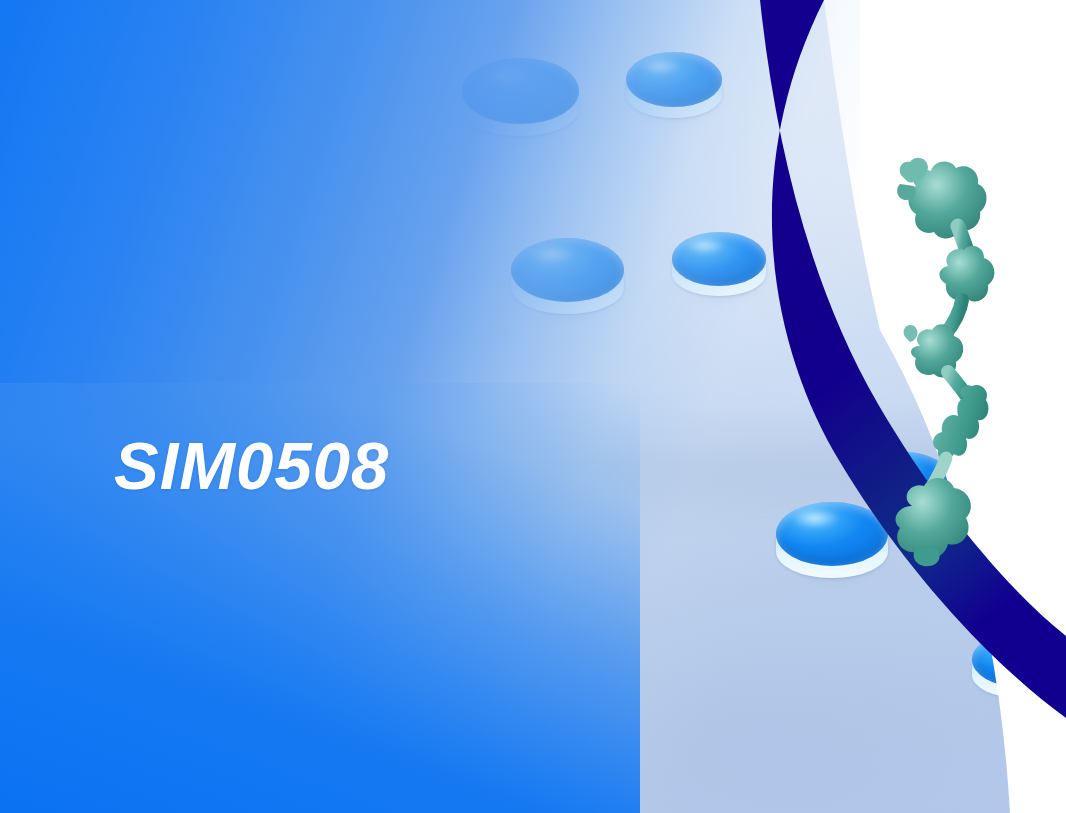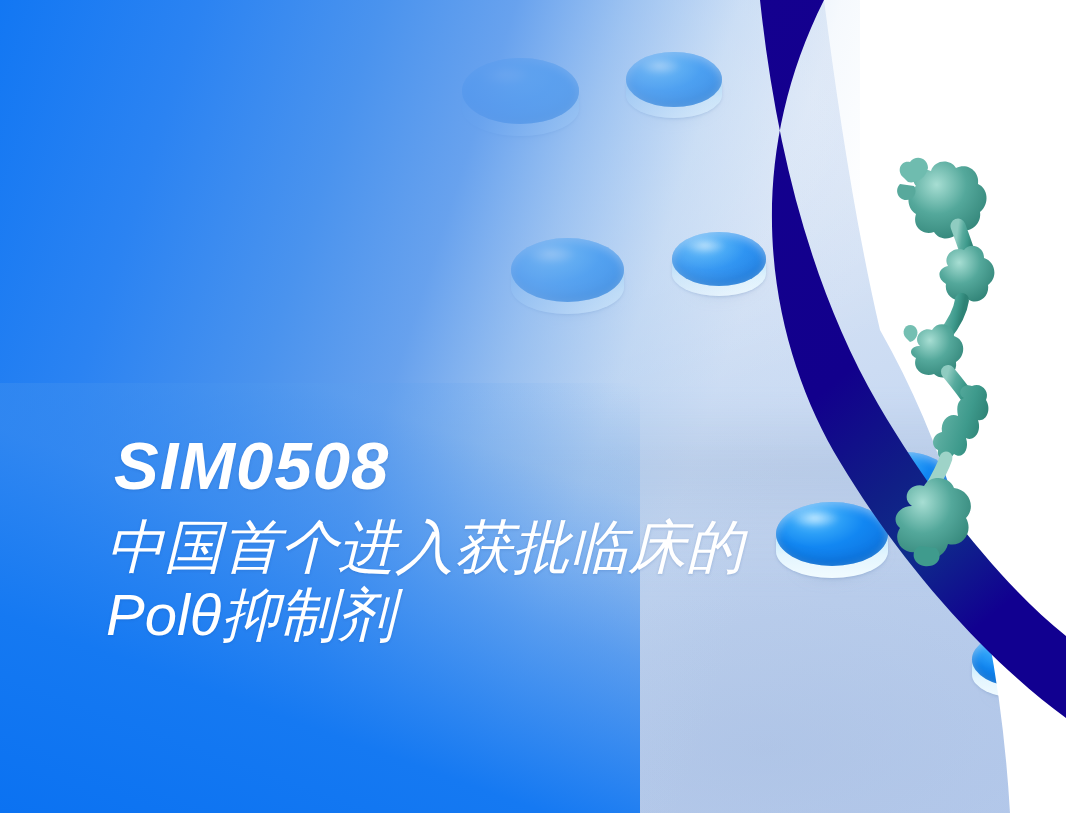--- a/index.html
+++ b/index.html
@@ -241,19 +241,15 @@
 
     <path d="M26,356 C14,348 24,332 38,336 C44,324 64,326 68,338
              C84,340 90,358 80,368 C88,382 76,398 62,394
              C58,410 38,414 30,402 C16,404 6,390 14,378
              C4,370 12,356 26,356 Z" fill="url(#tealBlob)"></path>
     <path d="M34,396 C24,400 26,414 38,416 C52,418 58,406 50,398 Z" fill="#3f9b8d"></path>
   </svg>
 
   <div class="headline">
     <div class="h-title">SIM0508</div>
-    <div class="h-sub">
-      <span class="line">中国首个进入获批临床的</span>
-      <span class="line">Polθ抑制剂</span>
-    </div>
   </div>
 
 </div>
 
 </body></html>

